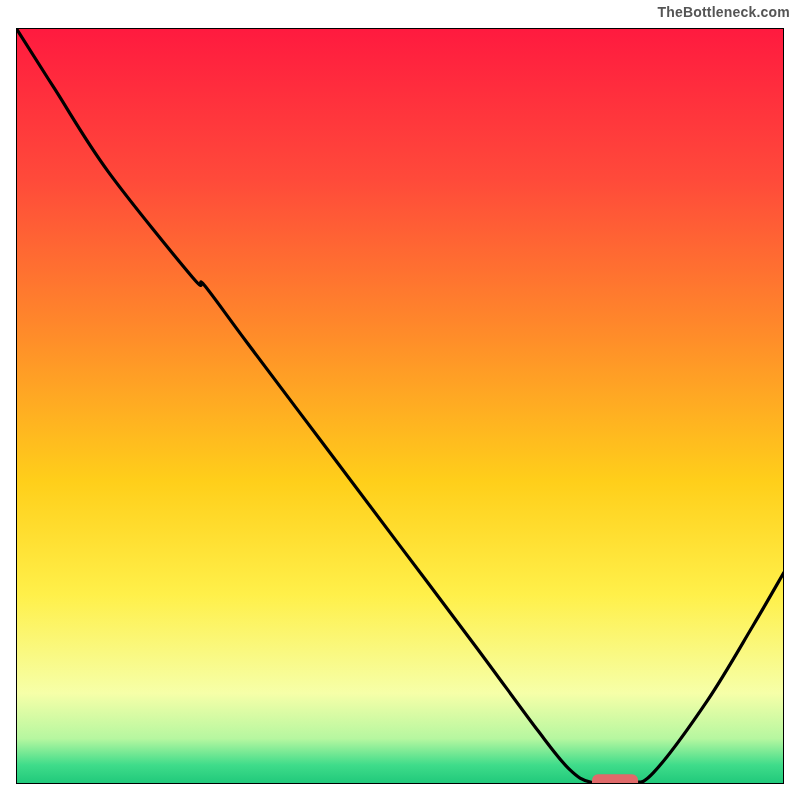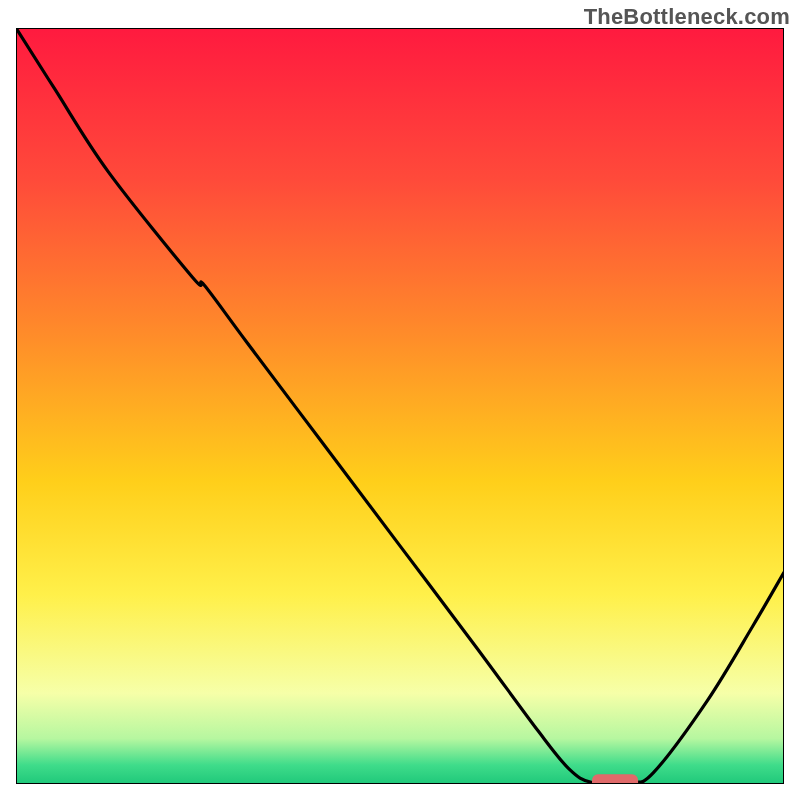--- a/index.html
+++ b/index.html
@@ -12,21 +12,21 @@
   }
   .stage {
     position: relative;
     width: 800px;
     height: 800px;
   }
   .watermark {
     position: absolute;
     top: 4px;
     right: 10px;
-    font-size: 22px;
+    font-size: 14px;
     font-weight: 600;
     color: #555555;
     letter-spacing: 0.2px;
   }
   .plot {
     position: absolute;
     left: 16px;
     top: 28px;
     width: 768px;
     height: 756px;

